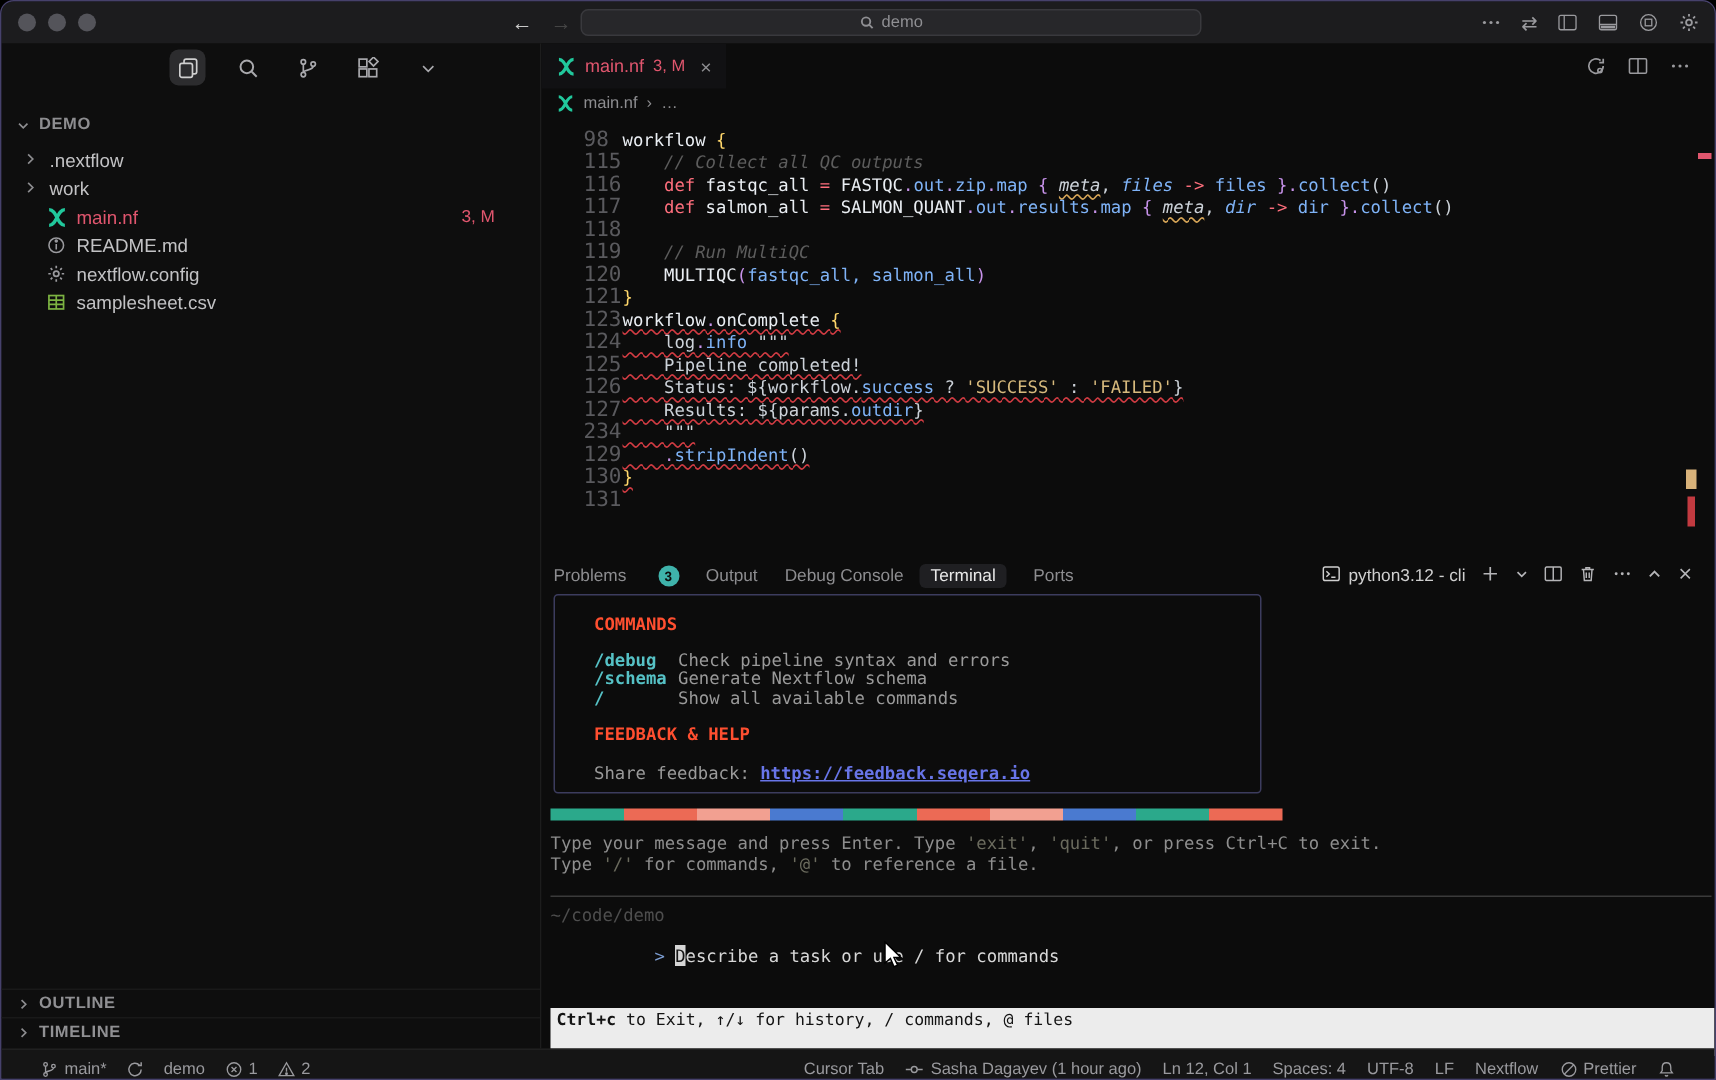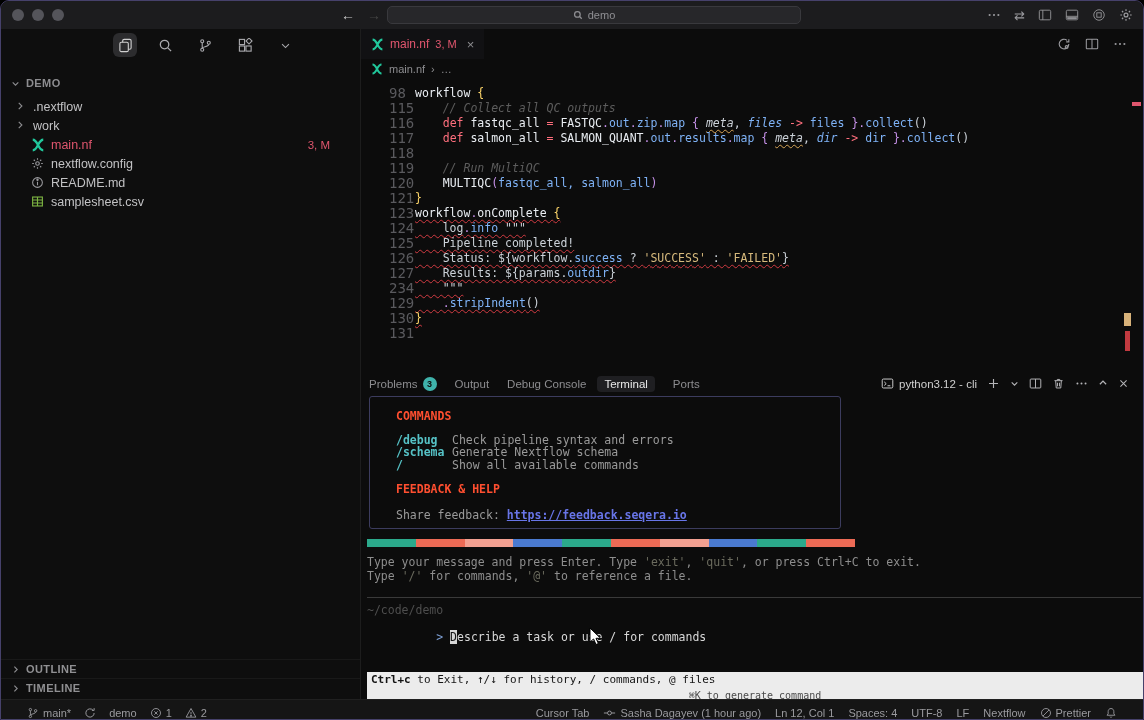--- a/index.html
+++ b/index.html
@@ -53,21 +53,21 @@
   .tk.pl { color:#ccd2d9; } .tk.kw { color:#ff6f7d; } .tk.fn { color:#eaeef3; }
   .tk.pr { color:#7fb3f7; } .tk.pu { color:#c792ea; } .tk.br { color:#ffd76b; }
   .tk.cm { color:#5d5d5d; font-style:italic; } .tk.st { color:#d7ba7d; } .tk.it { font-style:italic; }
   .tk.sr { text-decoration:underline wavy #d13b42 1px; text-underline-offset:2px; }
   .tk.sy { text-decoration:underline wavy #d8a657 1px; text-underline-offset:2px; }
   .ruler-mark { position:absolute; }
 
   
   .panel { position:absolute; top:344px; left:0; right:0; bottom:0; }
   .panel-header { height:22px; display:flex; align-items:center; padding-left:8px; }
-  .ptab { display:flex; align-items:center; gap:5px; margin-right:18px; color:#8d8d90; font-size:11.5px; }
+  .ptab { display:flex; align-items:center; gap:21px; margin-right:18px; color:#8d8d90; font-size:11.5px; }
   .ptab.active { color:#e8e8e8; background:#1f1f22; border-radius:4px; padding:2px 7px; margin-left:-7px; }
   .ptab .pbadge { width:14px; height:14px; border-radius:50%; background:#3fb3ab; color:#0d0d0d; font-size:9px;
                   display:flex; align-items:center; justify-content:center; font-weight:bold; }
   .panel-controls { margin-left:auto; display:flex; align-items:center; gap:10px; padding-right:14px; color:#b5b5b8; font-size:11.5px; }
   .shell-label { display:flex; align-items:center; gap:5px; color:#cfcfcf; }
 
   .term-area { position:absolute; top:22px; left:0; right:0; bottom:0; font-family:"DejaVu Sans Mono", monospace; font-size:11.5px; }
   .tbox { position:absolute; left:8px; top:1px; width:472px; height:133px; border:1px solid #3c3c5e; border-radius:3px; padding:12px 0 0 26px; }
   .thead { color:#ff4f30; font-weight:bold; margin-bottom:11px; }
   .cmdrow { display:flex; line-height:12.3px; }
@@ -213,37 +213,37 @@
             <svg width="14" height="14" viewBox="0 0 16 16" fill="none" stroke="#21c89c" stroke-width="2.6">
               <path d="M2 2c6 0 6 12 12 12M14 2C8 2 8 14 2 14"></path>
             </svg>
           </span>
           <span style="color: rgb(224, 86, 110);">main.nf</span>
           <span class="badge" style="color: rgb(224, 86, 110);">3, M</span>
         </div>
         <div class="tree-item">
           <span class="twisty"></span>
           <span class="ficon">
-            <svg width="13" height="13" viewBox="0 0 16 16" fill="none" stroke="#9a9a9e" stroke-width="1.4">
-              <circle cx="8" cy="8" r="2.2"></circle>
-              <path d="M8 1.5v2M8 12.5v2M1.5 8h2M12.5 8h2M3.4 3.4l1.4 1.4M11.2 11.2l1.4 1.4M12.6 3.4l-1.4 1.4M4.8 11.2l-1.4 1.4"></path>
-            </svg>
-          </span>
-          <span>nextflow.config</span>
-        </div>
-        <div class="tree-item">
-          <span class="twisty"></span>
-          <span class="ficon">
             <svg width="13" height="13" viewBox="0 0 16 16" fill="none" stroke="#9a9a9e" stroke-width="1.3">
               <circle cx="8" cy="8" r="6"></circle>
               <line x1="8" y1="7" x2="8" y2="11.5"></line>
               <circle cx="8" cy="4.6" r="0.8" fill="#9a9a9e"></circle>
             </svg>
           </span>
           <span>README.md</span>
+        </div>
+        <div class="tree-item">
+          <span class="twisty"></span>
+          <span class="ficon">
+            <svg width="13" height="13" viewBox="0 0 16 16" fill="none" stroke="#9a9a9e" stroke-width="1.4">
+              <circle cx="8" cy="8" r="2.2"></circle>
+              <path d="M8 1.5v2M8 12.5v2M1.5 8h2M12.5 8h2M3.4 3.4l1.4 1.4M11.2 11.2l1.4 1.4M12.6 3.4l-1.4 1.4M4.8 11.2l-1.4 1.4"></path>
+            </svg>
+          </span>
+          <span>nextflow.config</span>
         </div>
         <div class="tree-item">
           <span class="twisty"></span>
           <span class="ficon">
             <svg width="13" height="13" viewBox="0 0 16 16" fill="none" stroke="#7cb342" stroke-width="1.4">
               <rect x="2" y="2.5" width="12" height="11"></rect>
               <line x1="2" y1="6.2" x2="14" y2="6.2"></line>
               <line x1="2" y1="9.8" x2="14" y2="9.8"></line>
               <line x1="8" y1="2.5" x2="8" y2="13.5"></line>
             </svg>
@@ -404,21 +404,20 @@
         </div>
         <div class="gradbar" id="gradbar" style="background: linear-gradient(90deg, rgb(43, 169, 139) 0%, rgb(43, 169, 139) 10%, rgb(236, 106, 85) 10%, rgb(236, 106, 85) 20%, rgb(242, 160, 145) 20%, rgb(242, 160, 145) 30%, rgb(74, 122, 208) 30%, rgb(74, 122, 208) 40%, rgb(43, 169, 139) 40%, rgb(43, 169, 139) 50%, rgb(236, 106, 85) 50%, rgb(236, 106, 85) 60%, rgb(242, 160, 145) 60%, rgb(242, 160, 145) 70%, rgb(74, 122, 208) 70%, rgb(74, 122, 208) 80%, rgb(43, 169, 139) 80%, rgb(43, 169, 139) 90%, rgb(236, 106, 85) 90%, rgb(236, 106, 85) 100%);"></div>
         <div class="hint" id="hint1" style="top:160px;"><span>Type your message and press Enter. Type </span><span class="q">'exit'</span><span>, </span><span class="q">'quit'</span><span>, or press Ctrl+C to exit.</span></div>
         <div class="hint" id="hint2" style="top:174px;"><span>Type </span><span class="q">'/'</span><span> for commands, </span><span class="q">'@'</span><span> to reference a file.</span></div>
         <div class="tdivider"></div>
         <div class="cwd">~/code/demo</div>
         <div class="promptline">
           <span class="pch">&gt; </span><span class="blockcur">D</span><span>escribe a task or use / for commands</span>
         </div>
         <div class="helpbar" id="helpbar"><b>Ctrl+c</b><span> to Exit, ↑/↓ for history, / commands, @ files</span></div>
-        <div class="cmdk">⌘K to generate command</div>
       </div>
     </div>
 
     <div class="ruler-mark" style="right:2px; top:73px; width:9px; height:4px; background:#e0566e;"></div>
     <div class="ruler-mark" style="right:12px; top:284px; width:7px; height:13px; background:#d8b27a;"></div>
     <div class="ruler-mark" style="right:13px; top:302px; width:5px; height:20px; background:#c23a40;"></div>
   </div>
 
   <div class="statusbar">
     <div class="sb-left" id="sb-left">

